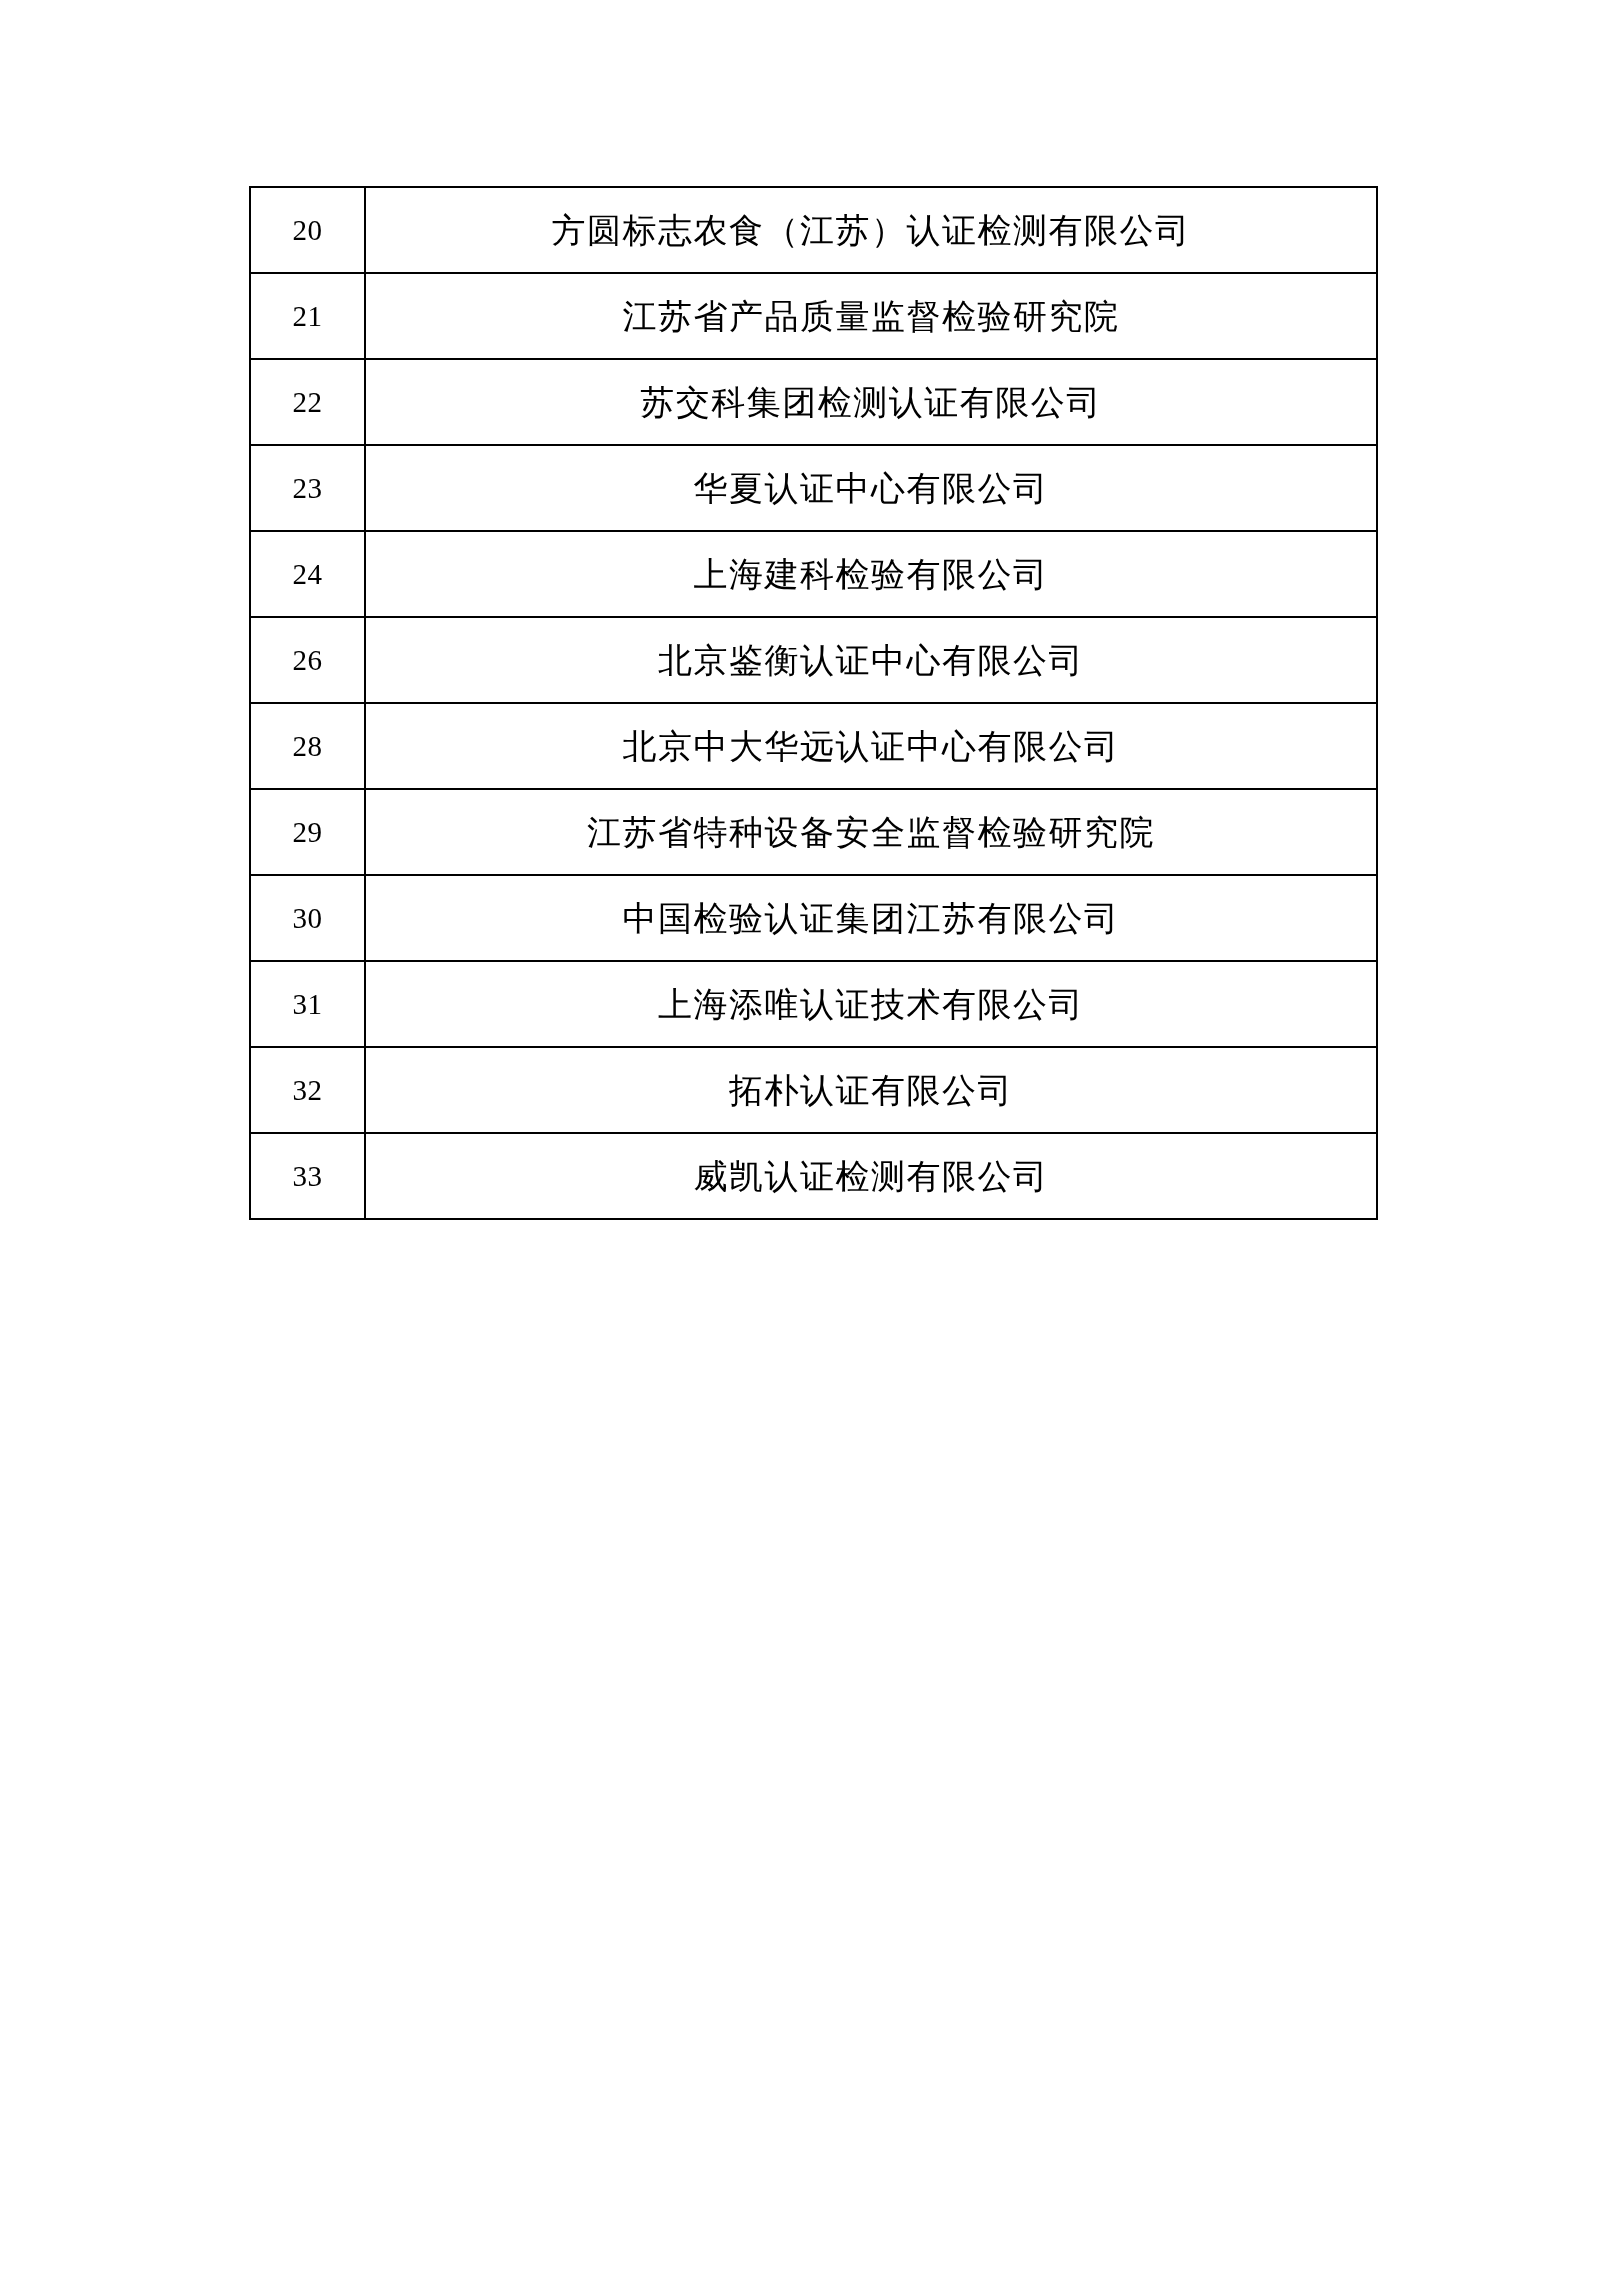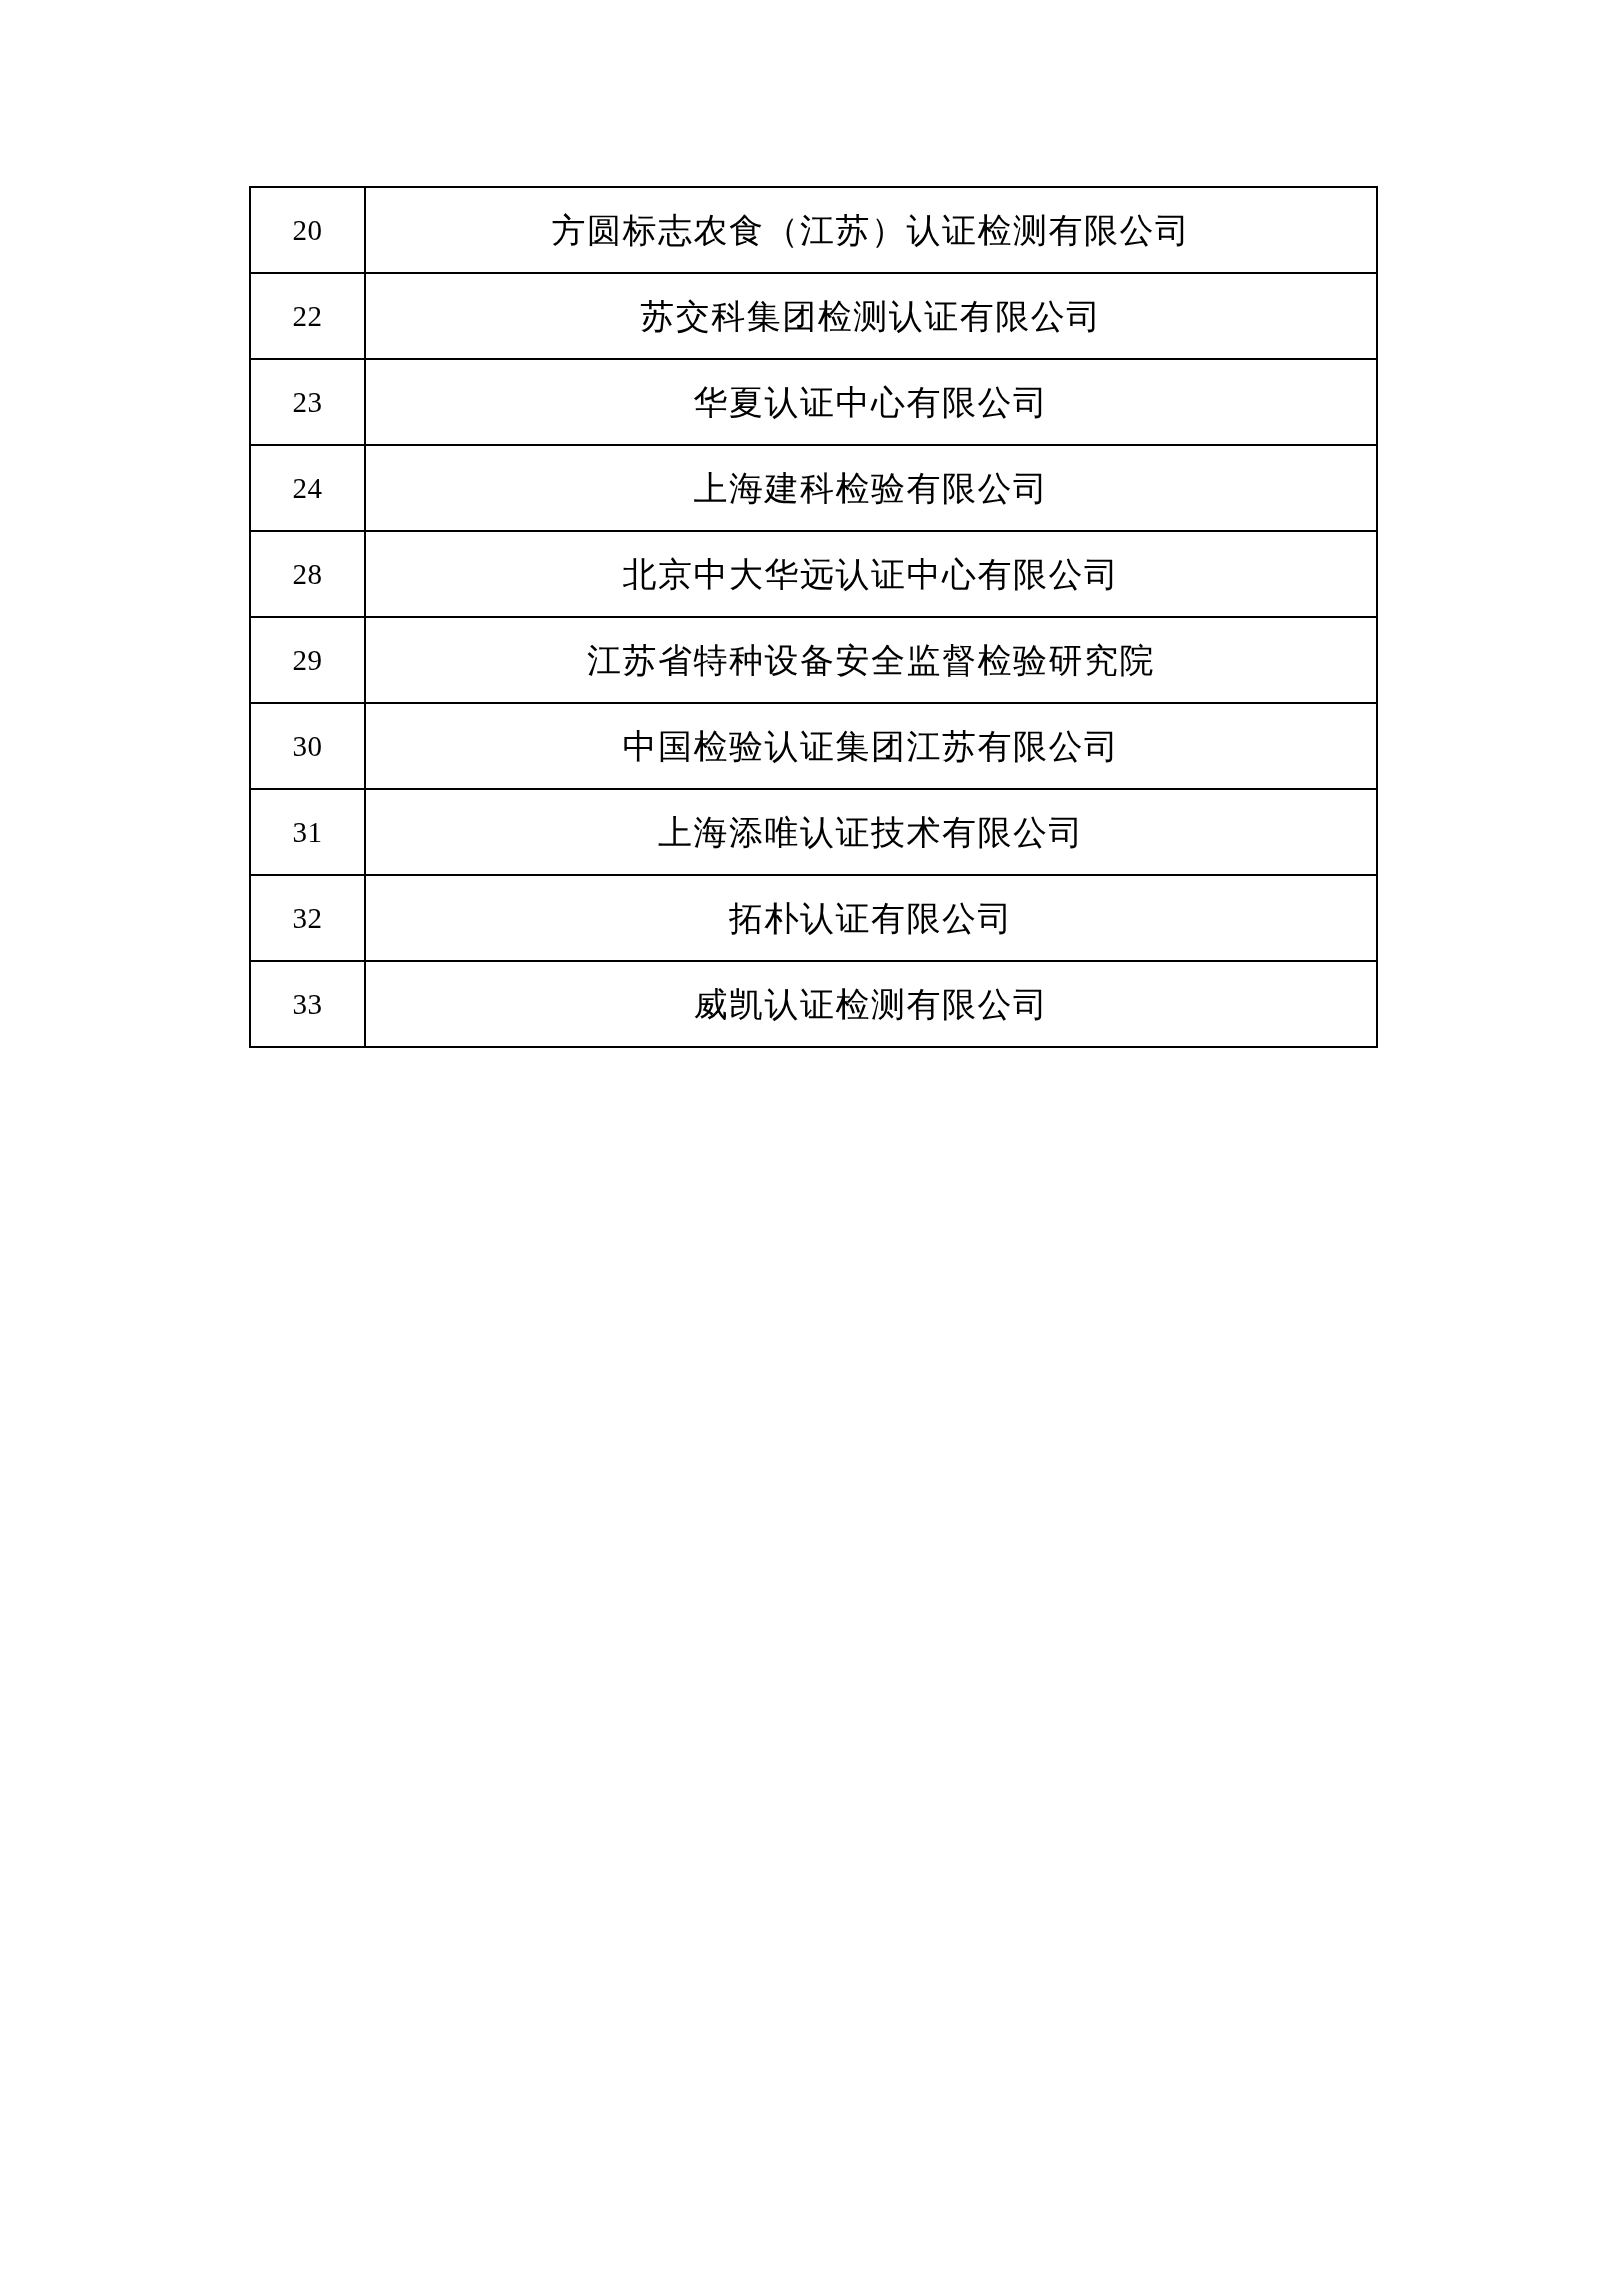--- a/index.html
+++ b/index.html
@@ -67,40 +67,56 @@
       <tr>
         <td class="col-index">
             <div class="cell-index">20</div>
           </td>
         <td class="col-name">
             <div class="cell-name">方圆标志农食（江苏）认证检测有限公司</div>
           </td>
       </tr>
       <tr>
         <td class="col-index">
+            <div class="cell-index">21</div>
+          </td>
+        <td class="col-name">
+            <div class="cell-name">江苏省产品质量监督检验研究院</div>
+          </td>
+      </tr>
+      <tr>
+        <td class="col-index">
             <div class="cell-index">22</div>
           </td>
         <td class="col-name">
             <div class="cell-name">苏交科集团检测认证有限公司</div>
           </td>
       </tr>
       <tr>
         <td class="col-index">
             <div class="cell-index">23</div>
           </td>
         <td class="col-name">
             <div class="cell-name">华夏认证中心有限公司</div>
           </td>
       </tr>
       <tr>
         <td class="col-index">
             <div class="cell-index">24</div>
           </td>
         <td class="col-name">
             <div class="cell-name">上海建科检验有限公司</div>
+          </td>
+      </tr>
+      <tr>
+        <td class="col-index">
+            <div class="cell-index">26</div>
+          </td>
+        <td class="col-name">
+            <div class="cell-name">北京鉴衡认证中心有限公司</div>
           </td>
       </tr>
       <tr>
         <td class="col-index">
             <div class="cell-index">28</div>
           </td>
         <td class="col-name">
             <div class="cell-name">北京中大华远认证中心有限公司</div>
           </td>
       </tr>

